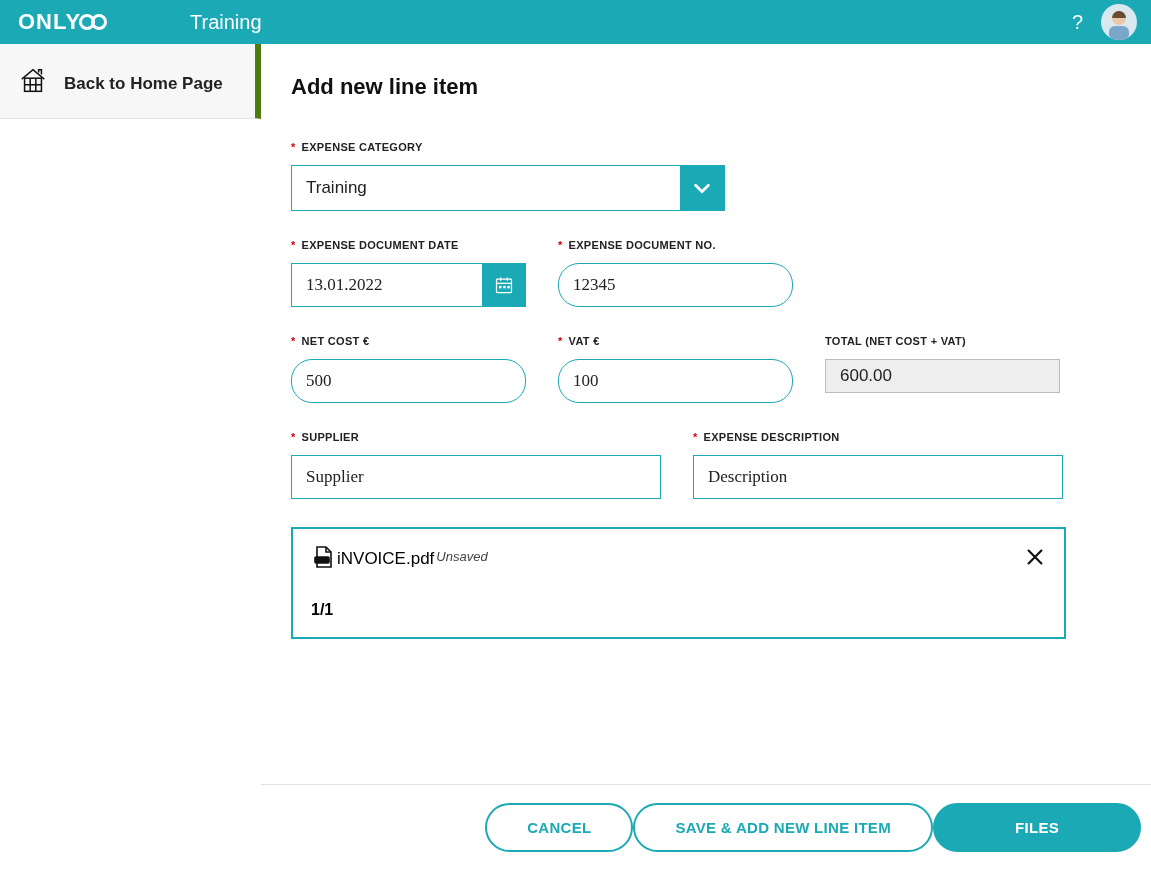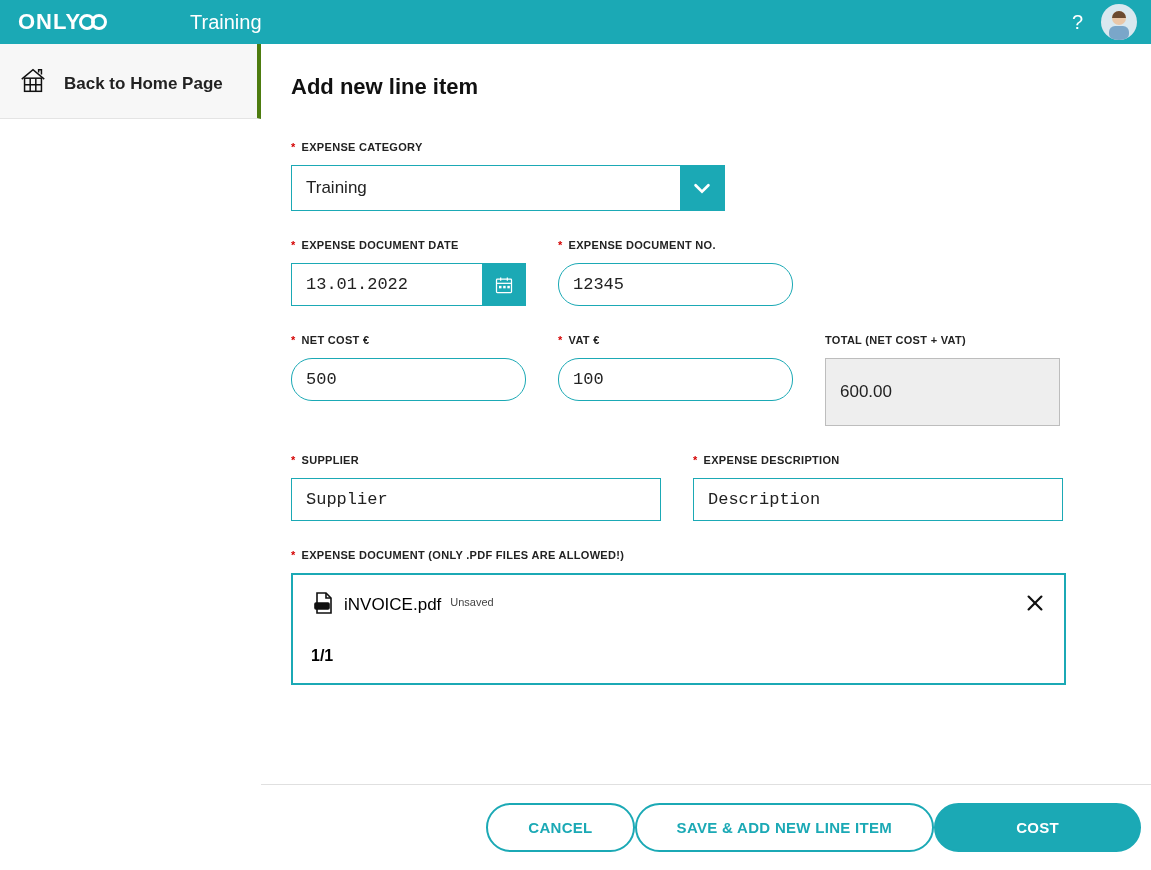--- a/index.html
+++ b/index.html
@@ -67,21 +67,21 @@
   .avatar svg { width: 36px; height: 36px; }
 
   
   .body {
     display: flex;
     height: calc(100% - 44px);
   }
   .sidebar {
     width: 261px;
     background: #f7f7f7;
-    border-right: 4px solid #4d7c0f;
+    border-right: 6px solid #4d7c0f;
     border-bottom: 1px solid #e4e4e4;
     height: 75px;
   }
   .sidebar-wrap {
     width: 261px;
     flex-shrink: 0;
   }
   .back-link {
     display: flex;
     align-items: center;
@@ -143,58 +143,58 @@
     justify-content: center;
     cursor: pointer;
   }
   .select-btn svg { width: 22px; height: 22px; stroke: #fff; }
 
   .text-input {
     border: 1px solid #1ba9b5;
     font-size: 17px;
     padding: 11px 14px;
     color: #222;
-    font-family: Liberation Mono, monospace;
+    font-family: Liberation Serif, serif;
   }
 
   .date-wrap { display: flex; width: 235px; }
   .date-wrap .text-input { flex: 1; border-right: none; width: 100%; }
   .date-btn {
     width: 44px;
     background: #1ba9b5;
     display: flex; align-items: center; justify-content: center;
     cursor: pointer;
     border: 1px solid #1ba9b5;
   }
   .date-btn svg { width: 20px; height: 20px; fill: #fff; }
 
   .w-235 { width: 235px; border-radius: 21px; }
   .w-370 { width: 370px; }
 
   .total-box {
     border: 1px solid #bdbdbd;
     background: #eeeeee;
     font-size: 17px;
-    padding: 23px 14px;
+    padding: 6px 14px;
     width: 235px;
     color: #222;
   }
 
   .upload-box {
     border: 2px solid #1ba9b5;
     padding: 16px 18px 18px 18px;
     width: 775px;
   }
   .file-row {
     display: flex;
     align-items: center;
-    gap: 9px;
+    gap: 2px;
   }
   .file-row .fname { font-size: 17px; }
-  .file-row .status { font-size: 11px; color: #444; margin-top: -6px; }
+  .file-row .status { font-size: 13px; font-style: italic; color: #444; margin-top: -6px; }
   .file-row .spacer { flex: 1; }
   .remove-btn { cursor: pointer; }
   .remove-btn svg { width: 22px; height: 22px; }
   .pdf-icon svg { width: 24px; height: 24px; }
   .counter { font-size: 16px; font-weight: 600; margin-top: 28px; }
 
   
   .footer {
     border-top: 1px solid #e0e0e0;
     padding: 18px 10px 18px 0;
@@ -328,21 +328,20 @@
           <div class="label"><span class="req">*</span><span>SUPPLIER</span></div>
           <input class="text-input w-370" value="Supplier" style="">
         </div>
         <div class="field">
           <div class="label"><span class="req">*</span><span>EXPENSE DESCRIPTION</span></div>
           <input class="text-input w-370" value="Description" style="">
         </div>
       </div>
 
       <div class="field" style="margin-bottom:28px;">
-        <div class="label"><span class="req">*</span><span>EXPENSE DOCUMENT (ONLY .PDF FILES ARE ALLOWED!)</span></div>
         <div class="upload-box">
           <div class="file-row">
             <span class="pdf-icon">
               <svg viewBox="0 0 24 24" fill="none" stroke="#111" stroke-width="1.6">
                 <path d="M6 2 H15 L20 7 V22 H6 Z"></path>
                 <path d="M15 2 V7 H20"></path>
                 <rect x="4" y="12" width="14" height="6" rx="1" fill="#111"></rect>
                 <text x="5.5" y="16.5" font-size="4.5" fill="#fff" font-family="Arial" font-weight="bold">PDF</text>
               </svg>
             </span>
@@ -359,14 +358,14 @@
           <div class="counter">1/1</div>
         </div>
       </div>
     </div>
   </div>
 </div>
 
 <div class="footer">
   <button class="btn">CANCEL</button>
   <button class="btn">SAVE &amp; ADD NEW LINE ITEM</button>
-  <button class="btn primary">COST</button>
+  <button class="btn primary">FILES</button>
 </div>
 
 </body></html>

